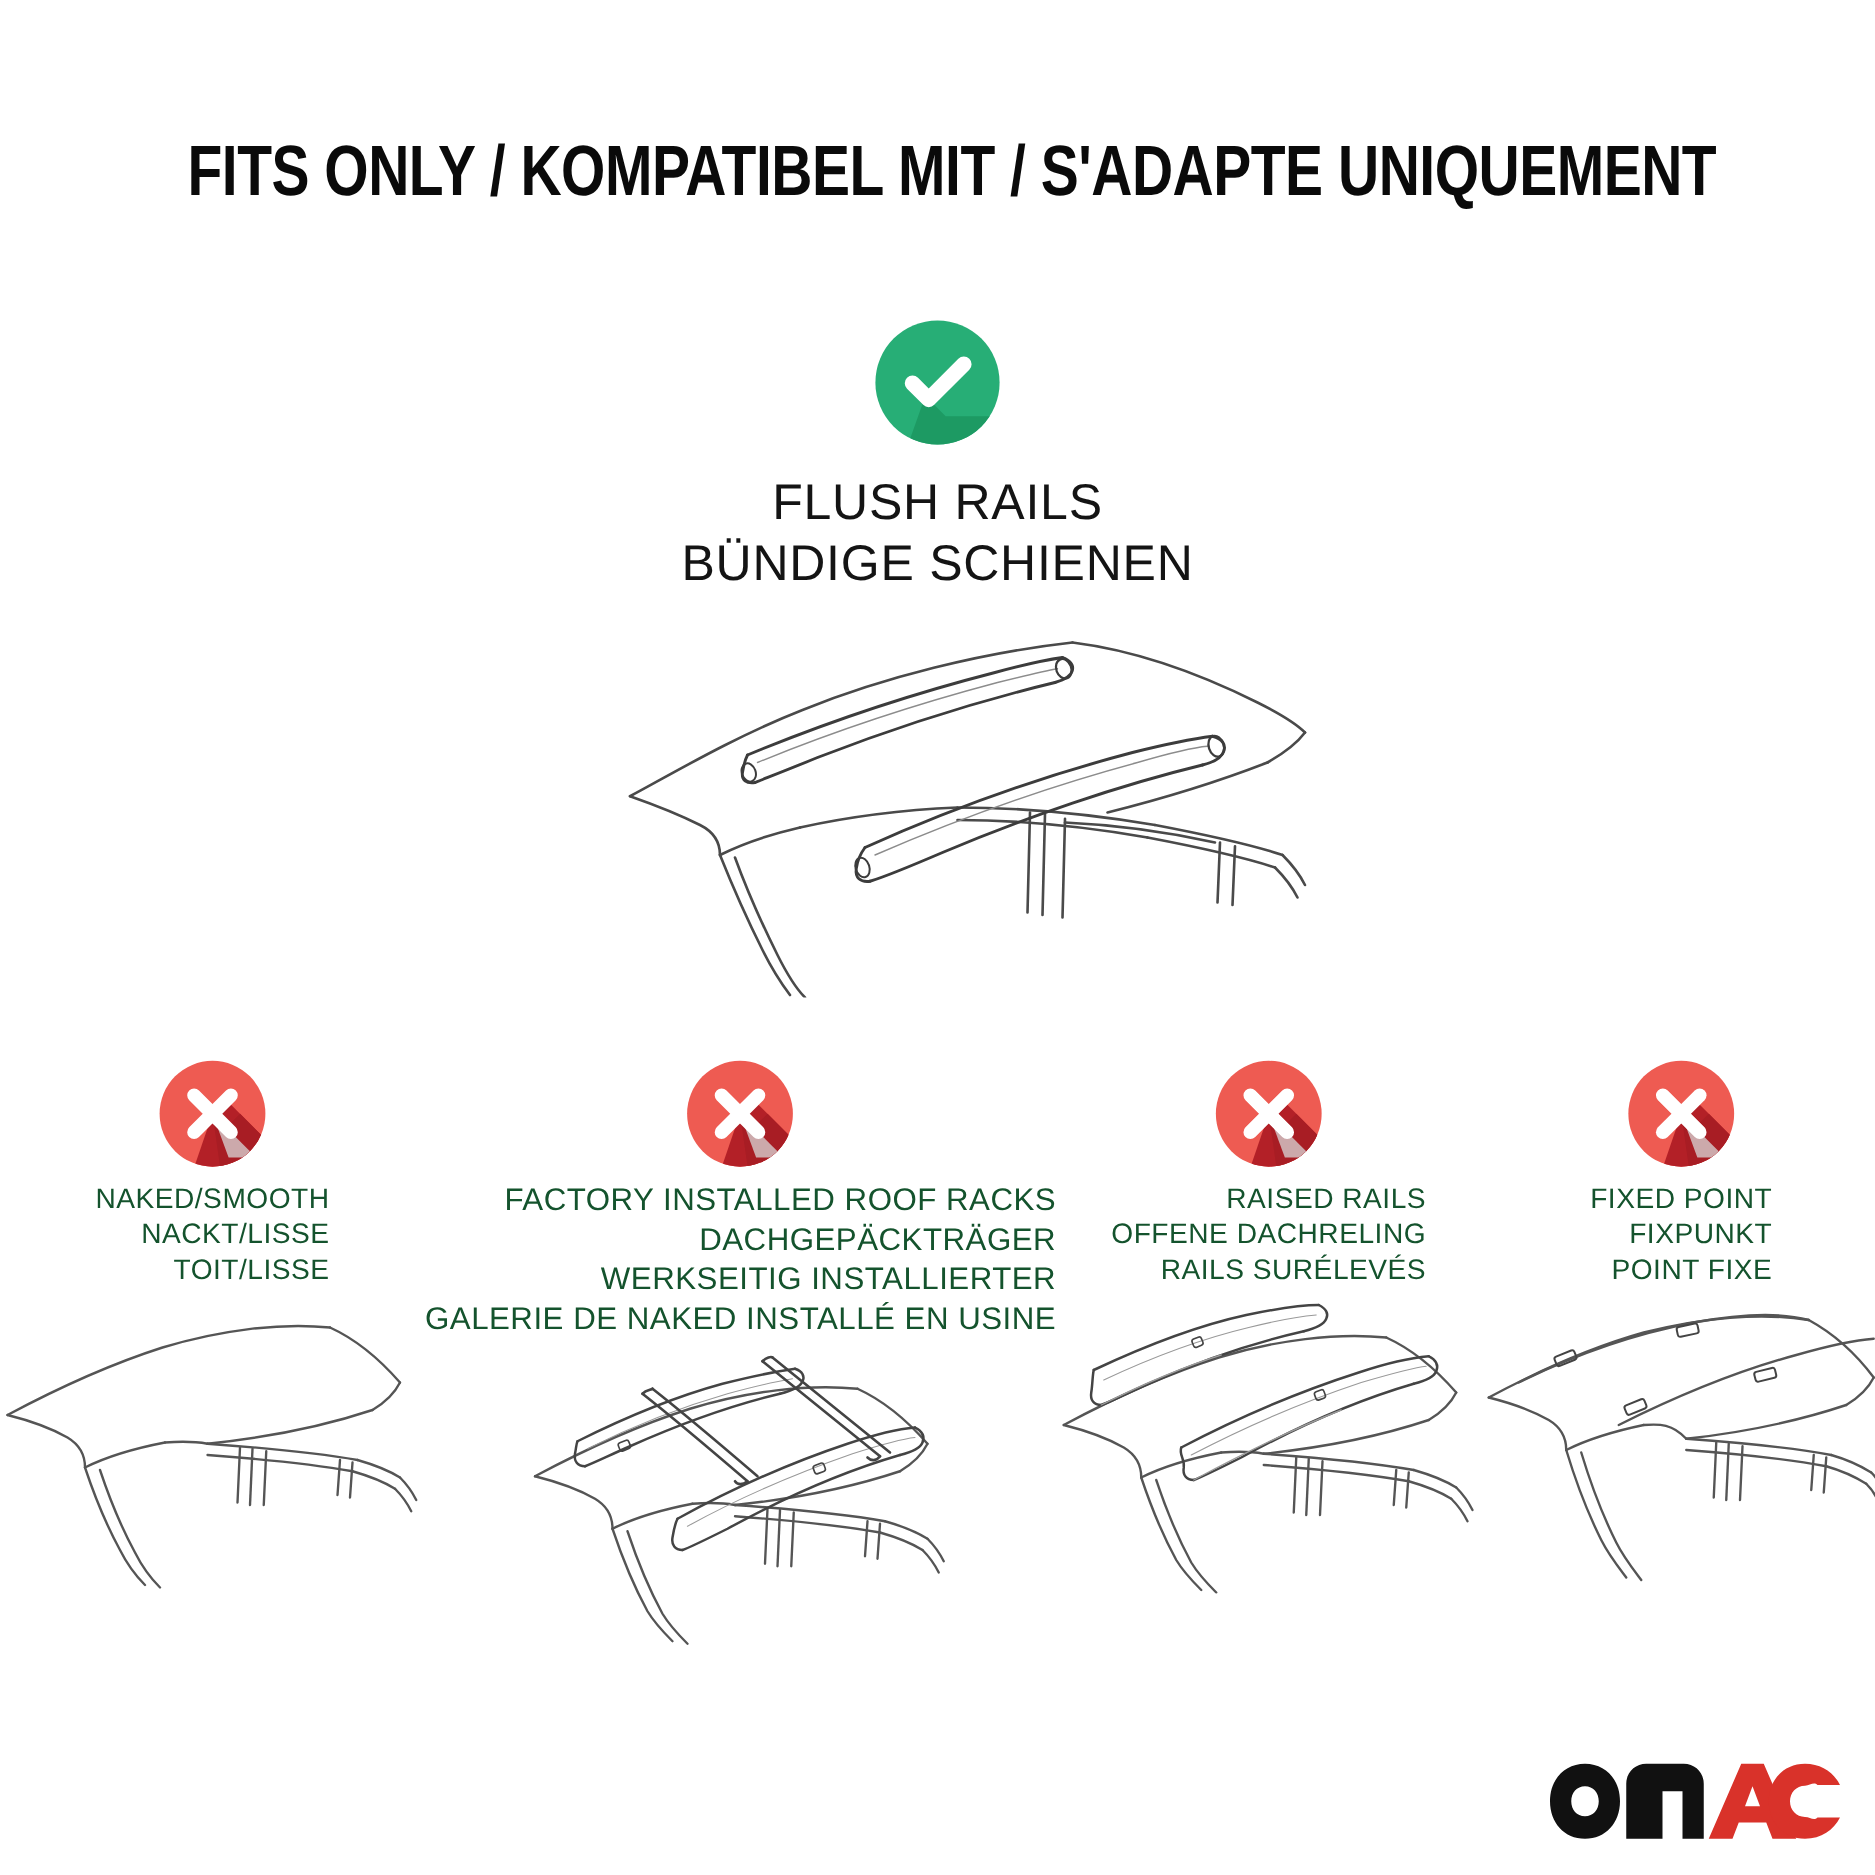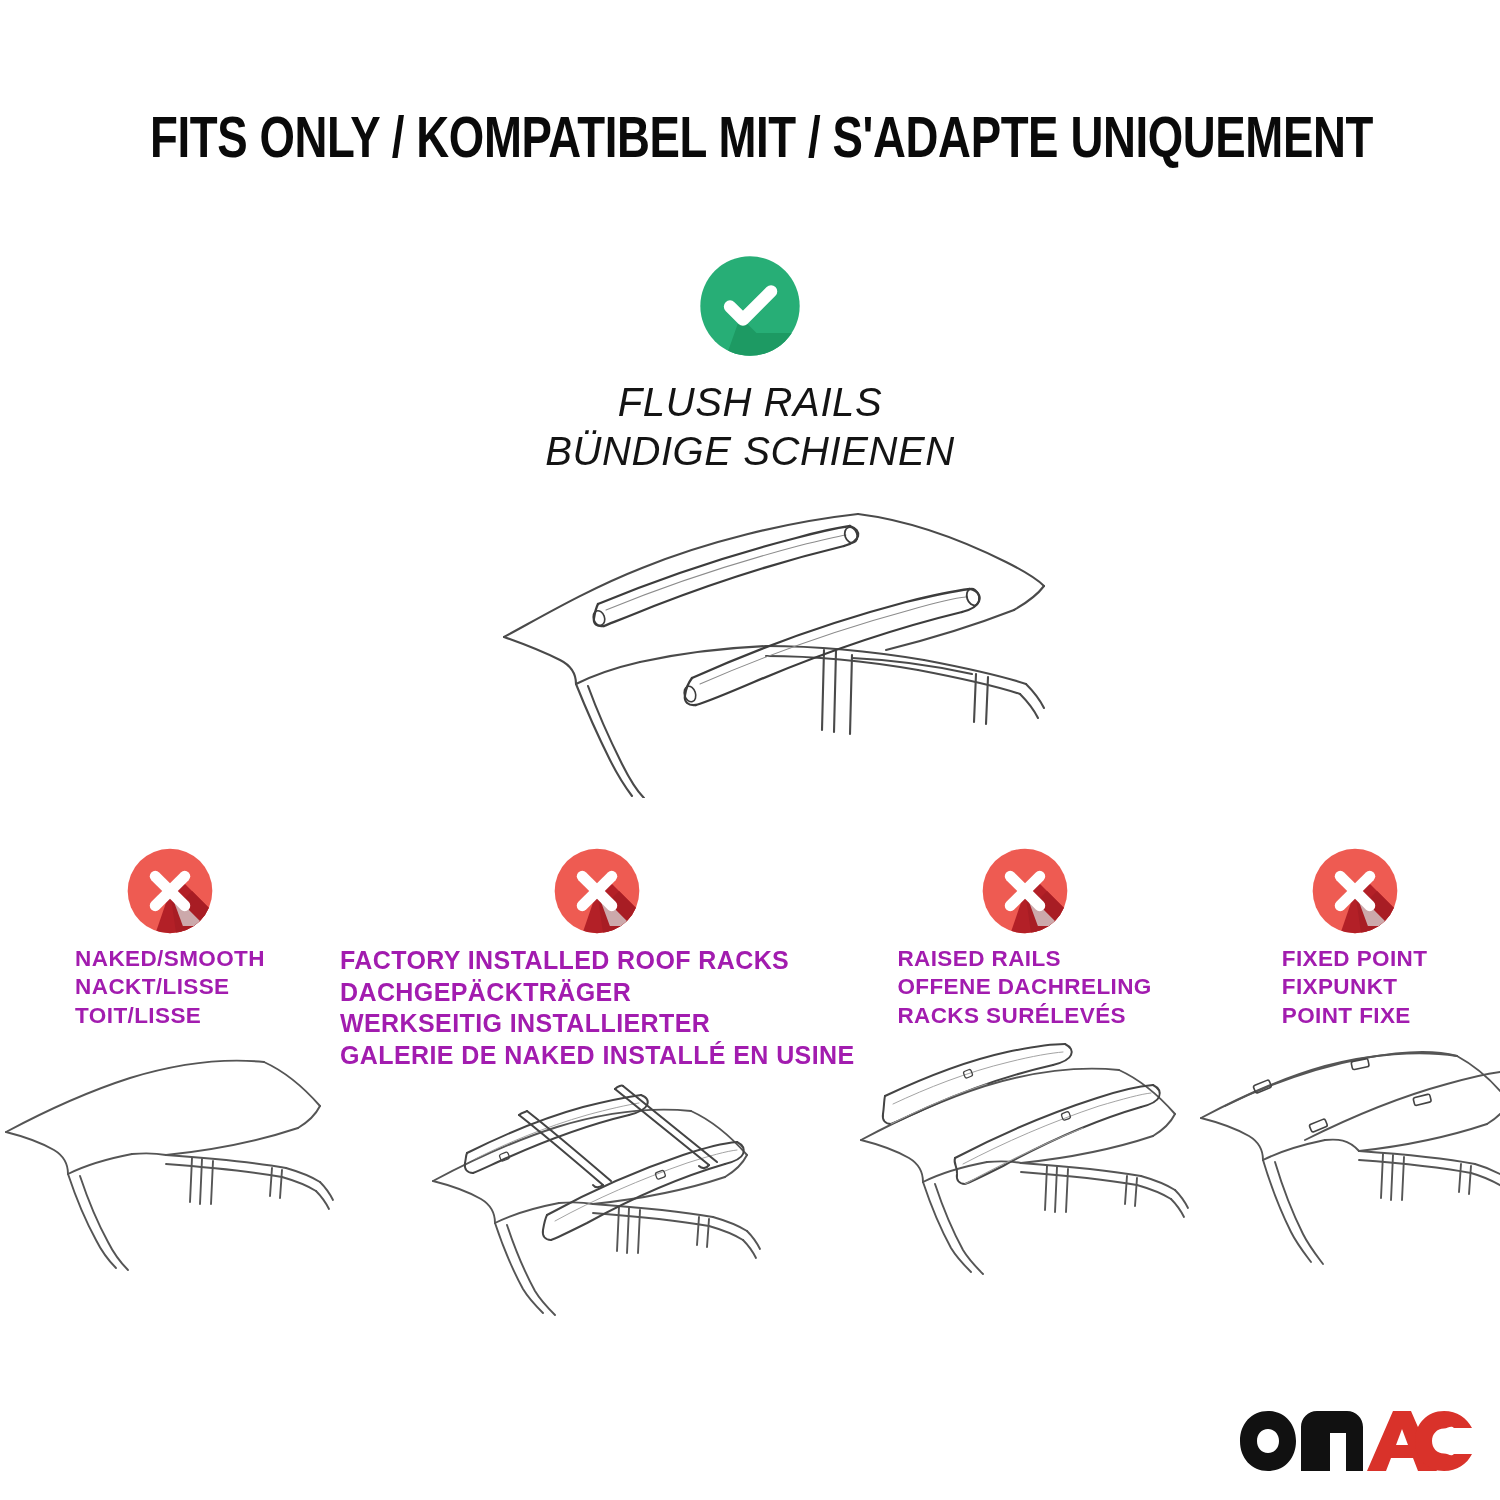--- a/index.html
+++ b/index.html
@@ -27,21 +27,20 @@
     transform:scaleX(0.80);
     transform-origin:50% 50%;
     white-space:nowrap;
   }
 
   
   .hero{
     position:absolute;
     top:252px;left:0;width:1500px;
     text-align:center;
-    font-style:italic;
   }
   .hero-icon{
     width:108px;height:108px;
     margin:0 auto;
     display:block;
   }
   .hero-label{
     margin-top:18px;
     font-size:40px;
     font-weight:400;
@@ -68,24 +67,24 @@
     flex:1 1 0;
     display:flex;
     flex-direction:column;
     align-items:center;
     position:relative;
   }
   .col-icon{width:92px;height:92px;display:block;}
   .col-label{
     margin-top:8px;
     font-size:22.5px;
-    font-weight:700;
+    font-weight:400;
     line-height:1.26;
-    color:#a21caf;
-    text-align:left;
+    color:#14532d;
+    text-align:right;
     letter-spacing:0.4px;
     white-space:nowrap;
   }
   .col-art{
     margin-top:10px;
     width:100%;
     height:235px;
   }
   .col-art svg{display:block;margin:0 auto;}
 
@@ -336,21 +335,21 @@
           <path d="M50 50 L62 62 L76 76 L88 88 L64 88 Z" fill="#d8d8d8" opacity="0.75"></path>
         </g>
         <g stroke="#ffffff" stroke-width="12" stroke-linecap="round">
           <line x1="34" y1="34" x2="66" y2="66"></line>
           <line x1="66" y1="34" x2="34" y2="66"></line>
         </g>
       </svg>
       <div class="col-label">
         <div>RAISED RAILS</div>
         <div>OFFENE DACHRELING</div>
-        <div>RACKS SURÉLEVÉS</div>
+        <div>RAILS SURÉLEVÉS</div>
       </div>
       <div class="col-art">
         <svg width="340" height="235" viewBox="0 0 340 235">
           <g fill="none" stroke="#555" stroke-width="1.9" stroke-linecap="round" stroke-linejoin="round">
             <path d="M6 100 C36 84 80 62 130 46 C176 32 224 26 264 30"></path>
             <path d="M264 30 C286 40 306 58 320 74"></path>
             <path d="M320 74 C316 82 308 90 298 96"></path>
             <path d="M298 96 C262 108 214 118 166 123"></path>
             <path d="M6 100 C22 104 40 110 54 118 C64 124 68 132 68 142"></path>
             <path d="M68 142 C84 134 106 127 132 122"></path>

